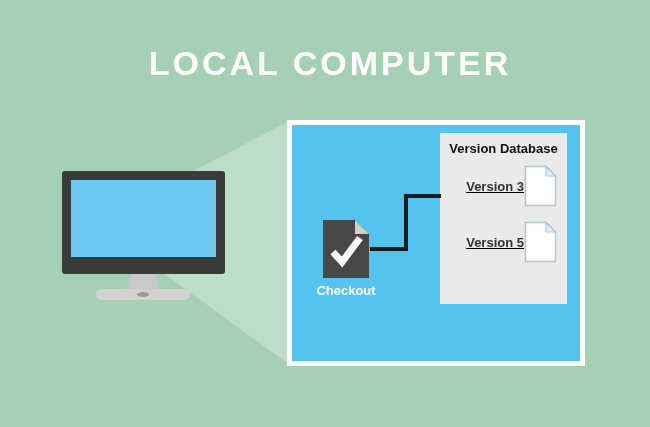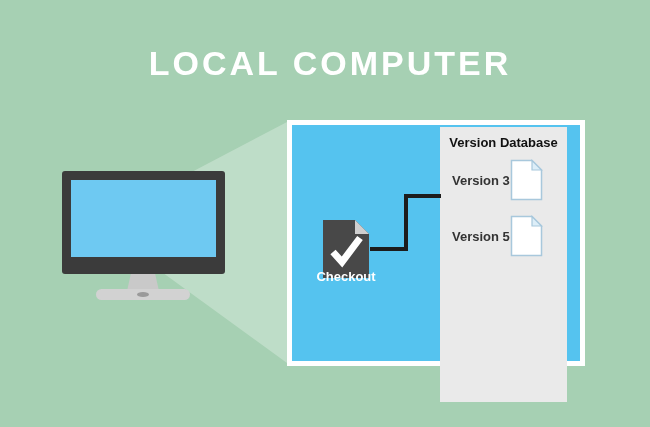--- a/index.html
+++ b/index.html
@@ -31,34 +31,34 @@
     background:var(--monitor_stand);
     clip-path:polygon(12% 0,88% 0,100% 100%,0% 100%);}
   .monitor-base{position:absolute;left:96px;top:289px;width:94px;height:11px;
     background:#D2D2D2;border-radius:6px;}
   .monitor-base-dot{position:absolute;left:137px;top:292px;width:12px;height:5px;
     background:#9A9A9A;border-radius:50%;}
   
   .panel{position:absolute;left:287px;top:120px;width:298px;height:246px;
     box-sizing:border-box;background:var(--panel_blue);
     border:5px solid var(--panel_border);}
-  .db-column{position:absolute;left:148px;top:2px;width:127px;height:275px;
+  .db-column{position:absolute;left:148px;top:8px;width:127px;height:171px;
     background:var(--db_bg);display:flex;flex-direction:column;}
   .db-header{margin-top:8px;text-align:center;font-size:13px;font-weight:700;color:#111;}
-  .version-row{display:flex;justify-content:flex-start;align-items:center;
-    height:56px;padding:0 10px 0 12px;}
+  .version-row{display:flex;justify-content:flex-end;align-items:center;
+    height:56px;padding:0 10px 0 12px;text-decoration:underline;}
   .version-row.first{margin-top:2px;}
   .version-label{font-size:13px;font-weight:700;color:var(--label_dark);}
   .doc-body{fill:var(--doc_fill);stroke:var(--doc_stroke);stroke-width:1.5;}
   .doc-fold{fill:var(--doc_fold);stroke:var(--doc_stroke);stroke-width:1.2;}
   .checkout-doc{position:absolute;left:30px;top:94px;width:48px;height:60px;}
   .checkout-body{fill:var(--checkout_doc);}
   .checkout-fold{fill:var(--checkout_fold);}
   .checkmark{fill:none;stroke:#FFFFFF;stroke-width:7;}
-  .checkout-label{position:absolute;left:10px;top:144px;width:88px;
+  .checkout-label{position:absolute;left:10px;top:158px;width:88px;
     text-align:center;font-size:13px;font-weight:700;color:#FFFFFF;}
   .connector{fill:none;stroke:var(--connector);stroke-width:4;}
 </style>
 </head>
 <body>
 
 <div class="canvas">
 
   <div class="page-title">LOCAL COMPUTER</div>
 

